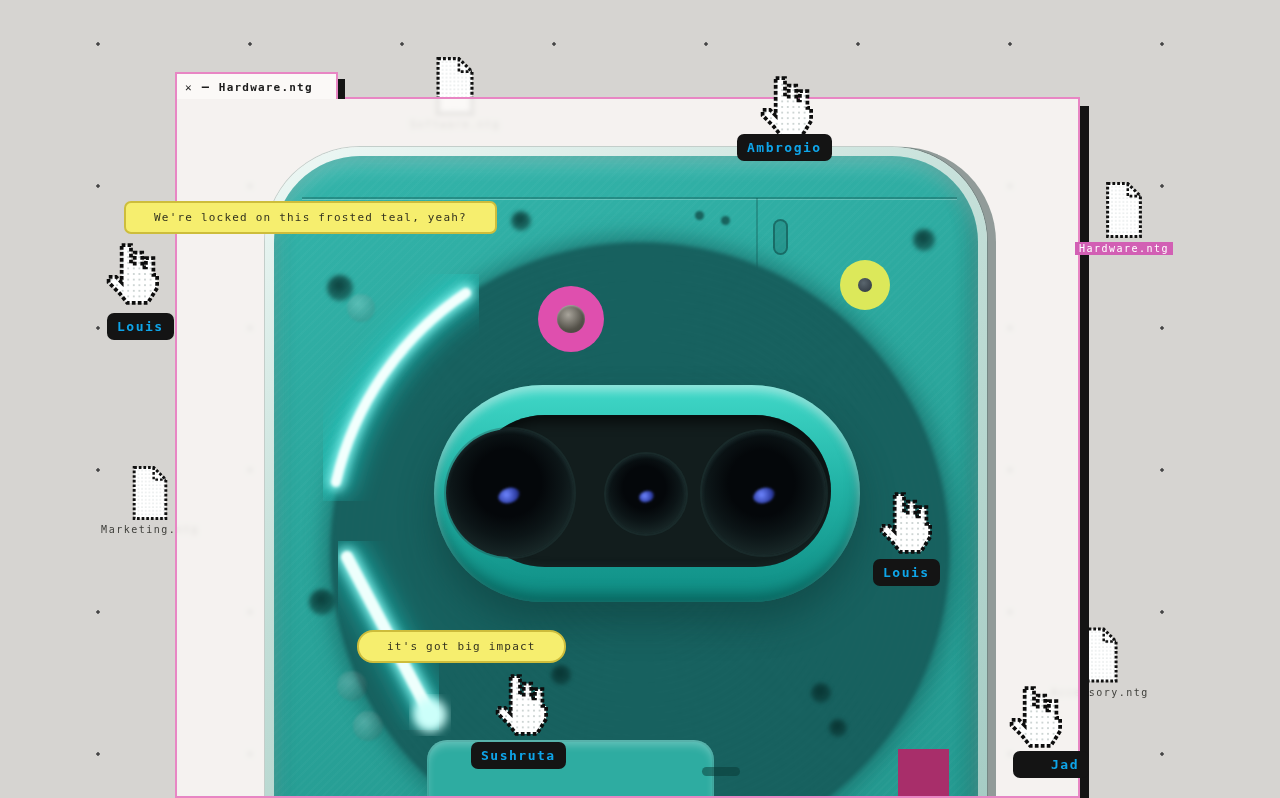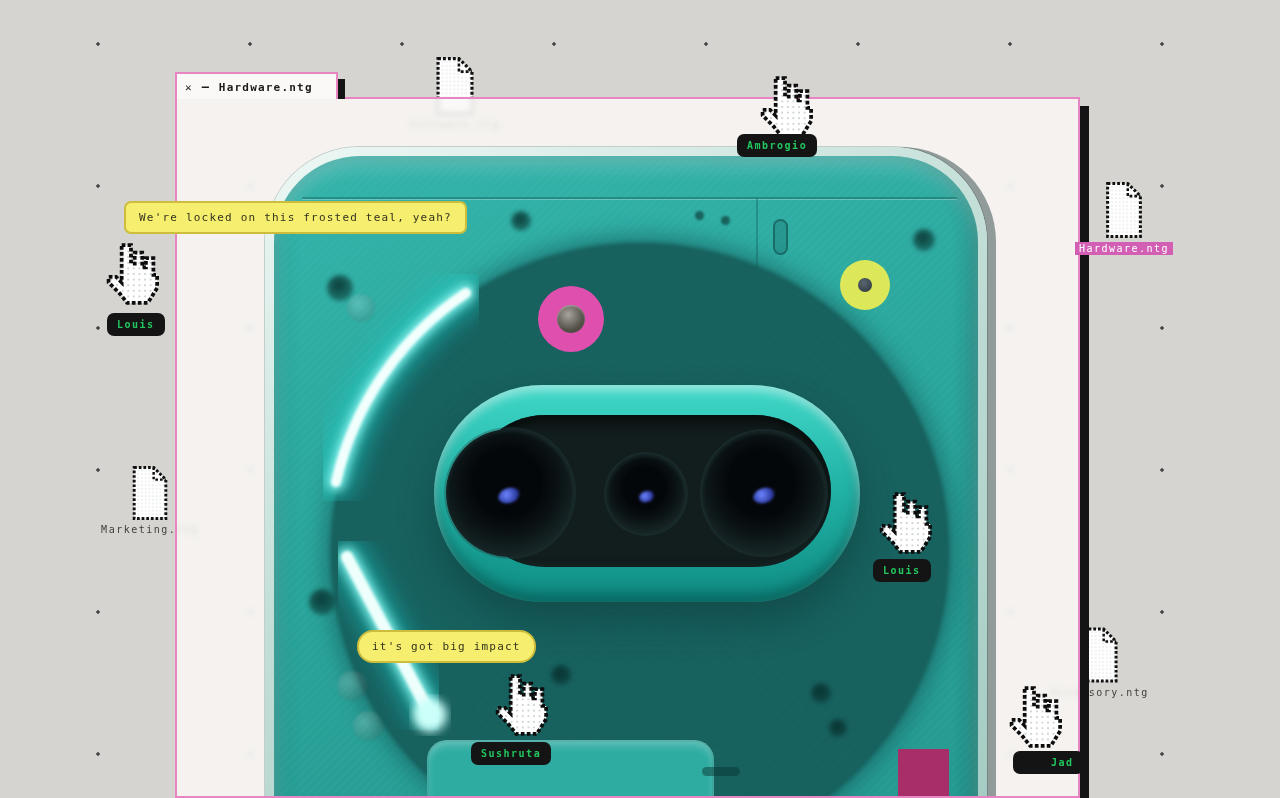--- a/index.html
+++ b/index.html
@@ -113,25 +113,25 @@
   .bottom-pad { left:250px; top:641px; width:287px; height:120px; border-radius:20px;
       background:#2eaca1;
       box-shadow:inset 0 5px 8px rgba(255,255,255,.28), inset 0 0 0 2px rgba(10,70,66,.15); }
   .pad-slot { left:525px; top:668px; width:38px; height:9px; border-radius:5px; background:rgba(8,55,52,.5); }
   .pink-square { left:721px; top:650px; width:51px; height:51px; background:#a82e6a; }
   .glows { position:absolute; left:0; top:0; }
 
   
   .bubble {
     position:absolute; z-index:6; background:#f6ee6e; border:2px solid #cdbd3c; border-radius:7px;
-    padding:8px 13px; font-size:11px; letter-spacing:1.2px; color:#33331f; white-space:nowrap;
+    padding:8px 28px; font-size:11px; letter-spacing:1.2px; color:#33331f; white-space:nowrap;
   }
   .tag {
-    position:absolute; z-index:7; background:#141414; color:#22c55e; border-radius:7px;
-    padding:6px 10px; font-size:10px; font-weight:700; letter-spacing:1.5px; white-space:nowrap;
+    position:absolute; z-index:7; background:#141414; color:#0ea5e9; border-radius:7px;
+    padding:6px 10px; font-size:13px; font-weight:700; letter-spacing:1.5px; white-space:nowrap;
   }
   .cursor { position:absolute; z-index:7; width:56px; height:62px; }
   .cursor svg { display:block; }
 </style>
 </head>
 <body>
 
 <svg width="0" height="0" style="position:absolute">
   <defs>
     <pattern id="px" width="3" height="3" patternUnits="userSpaceOnUse">

